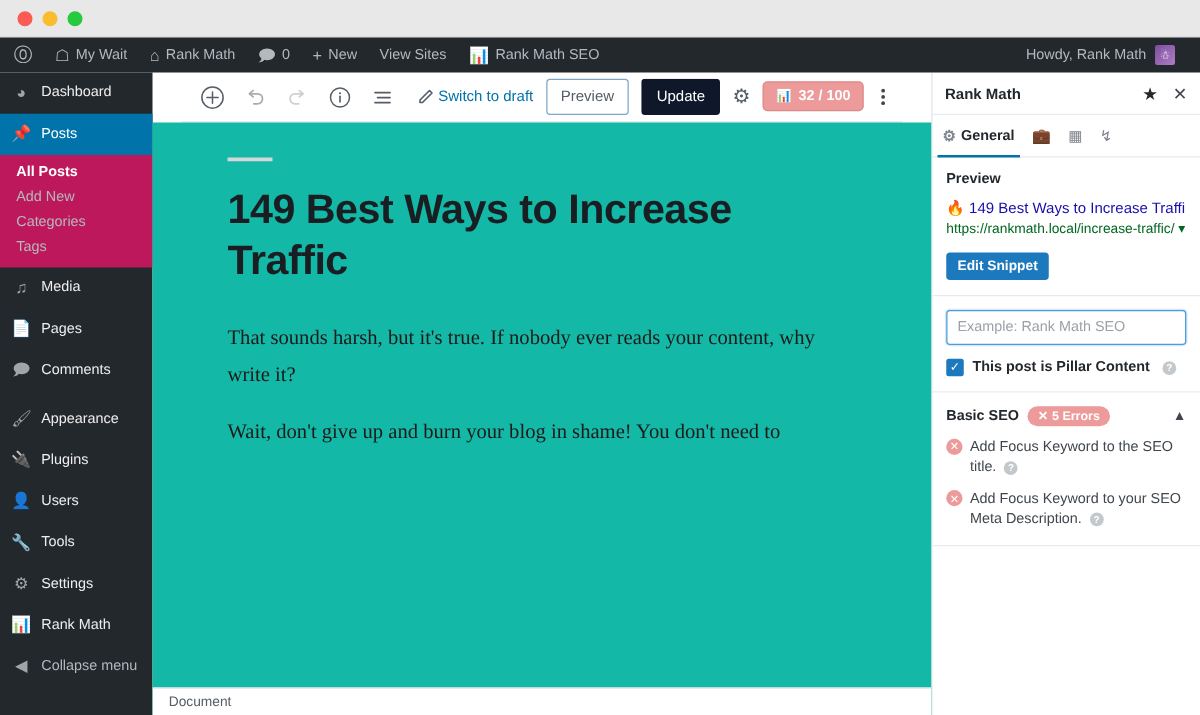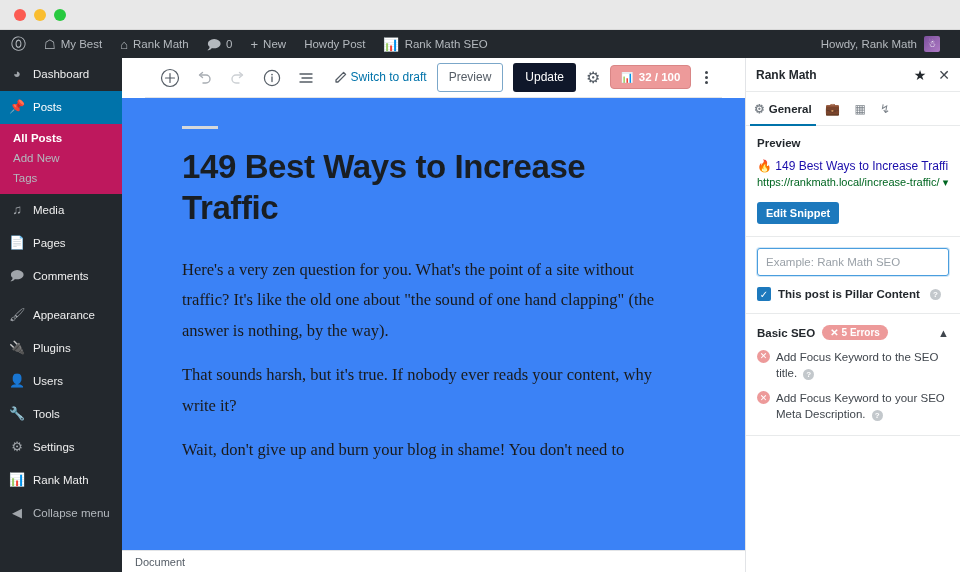--- a/index.html
+++ b/index.html
@@ -112,21 +112,21 @@
     font-weight: bold;
   }
   .kebab {
     display: flex; flex-direction: column; gap: 2px;
     padding: 0 4px; cursor: pointer;
   }
   .kebab i { width: 3px; height: 3px; background: #40464d; border-radius: 50%; }
 
   
   .content-wrap {
-    flex: 1; background: #3b82f6; overflow: hidden; position: relative;
+    flex: 1; background: #14b8a6; overflow: hidden; position: relative;
     display: flex; flex-direction: column;
   }
   .content-inner { padding: 28px 60px 0 60px; }
   .block-tick {
     width: 36px; height: 3px; background: #d5d8db; margin-bottom: 18px;
   }
   .post-title {
     font-size: 33px; font-weight: bold; color: #191e23;
     line-height: 1.24; letter-spacing: -0.4px; margin-bottom: 26px;
   }
@@ -230,40 +230,40 @@
     <span class="dot red"></span>
     <span class="dot yellow"></span>
     <span class="dot green"></span>
   </div>
 
   <div class="adminbar">
     <span class="wp-logo">⓪</span>
 
     <span class="ab-item">
       <span class="glyph">☖</span>
-      <span>My Best</span>
+      <span>My Wait</span>
     </span>
 
     <span class="ab-item">
       <span class="glyph">⌂</span>
       <span>Rank Math</span>
     </span>
 
     <span class="ab-item">
       <span class="glyph">🗩</span>
       <span>0</span>
     </span>
 
     <span class="ab-item">
       <span class="glyph">+</span>
       <span>New</span>
     </span>
 
     <span class="ab-item">
-      <span>Howdy Post</span>
+      <span>View Sites</span>
     </span>
 
     <span class="ab-item">
       <span class="glyph">📊</span>
       <span>Rank Math SEO</span>
     </span>
 
     <span class="ab-right">
       <span style="color:#b4b9be">Howdy, Rank Math</span>
       <span class="avatar">☃</span>
@@ -283,20 +283,23 @@
         <span class="mi-icon">📌</span>
         <span>Posts</span>
       </div>
 
       <div class="submenu">
         <div class="submenu-item current">
           <span>All Posts</span>
         </div>
         <div class="submenu-item">
           <span>Add New</span>
+        </div>
+        <div class="submenu-item">
+          <span>Categories</span>
         </div>
         <div class="submenu-item">
           <span>Tags</span>
         </div>
       </div>
 
       <div class="menu-item">
         <span class="mi-icon">♫</span>
         <span>Media</span>
       </div>
@@ -397,21 +400,20 @@
               <i></i>
           </span>
         </div>
       </div>
 
       <div class="content-wrap">
         <div class="content-inner">
           <div class="block-tick"></div>
           <div class="post-title">149 Best Ways to Increase Traffic</div>
           <div class="post-body">
-            <p>Here's a very zen question for you. What's the point of a site without traffic? It's like the old one about "the sound of one hand clapping" (the answer is nothing, by the way).</p>
             <p>That sounds harsh, but it's true. If nobody ever reads your content, why write it?</p>
             <p>Wait, don't give up and burn your blog in shame! You don't need to</p>
           </div>
         </div>
         <div class="statusbar">
           <span>Document</span>
         </div>
       </div>
     </div>
 

